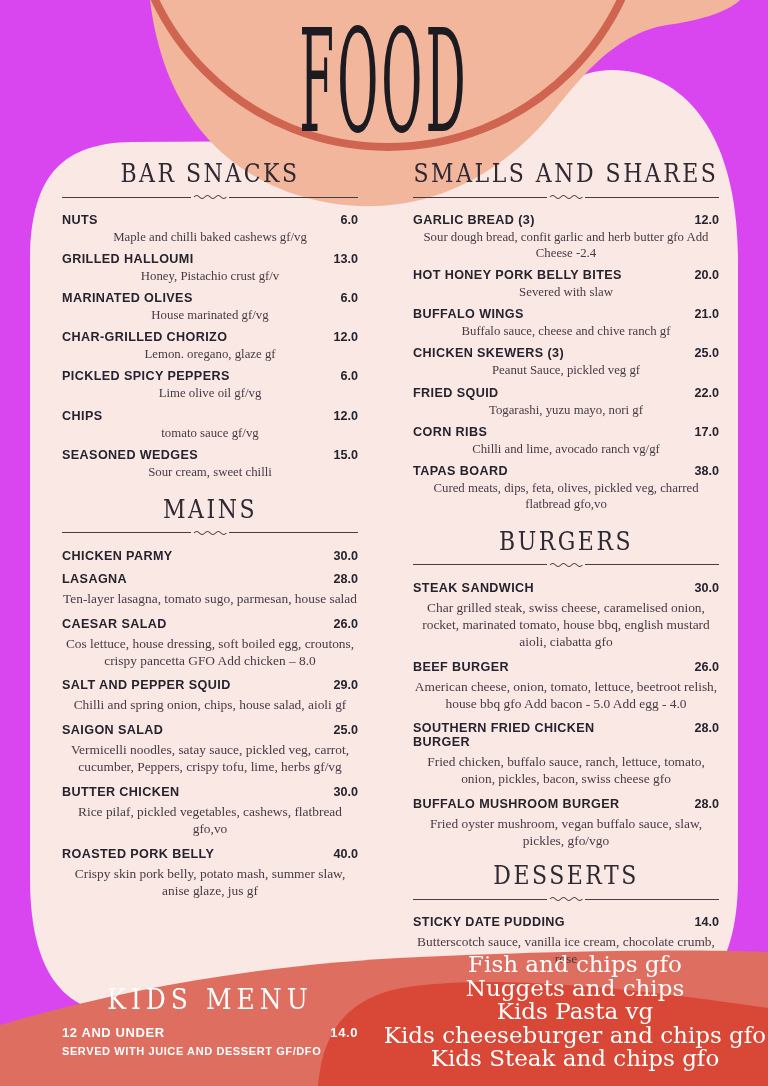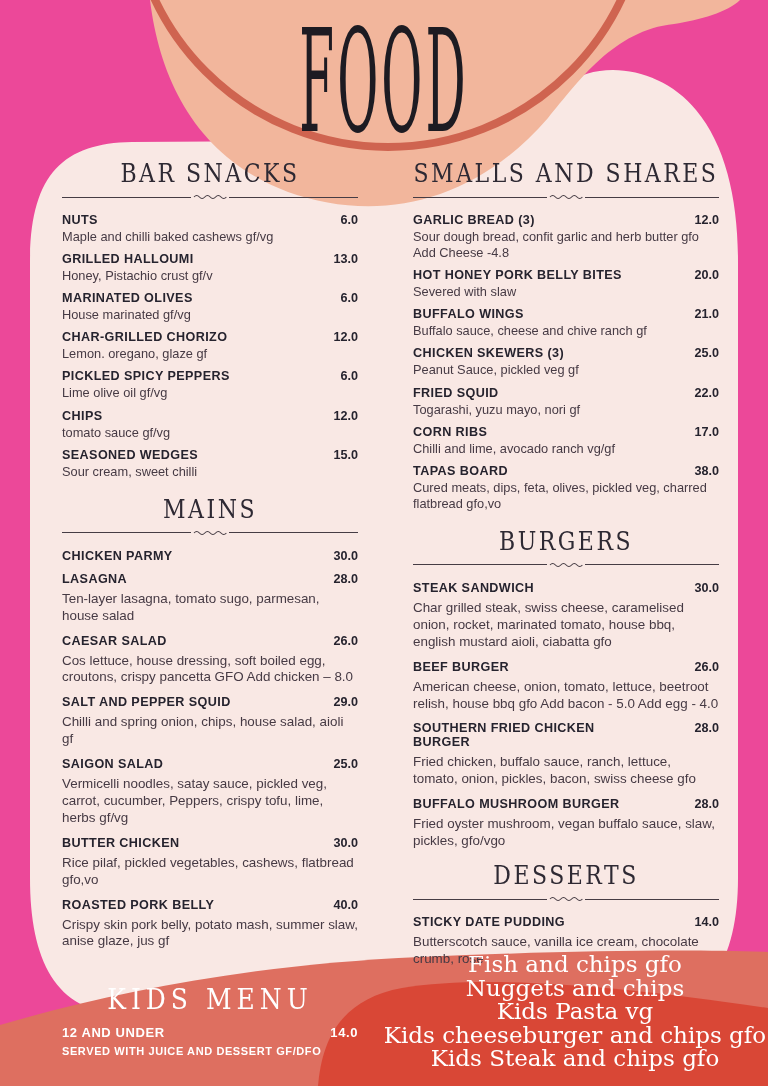--- a/index.html
+++ b/index.html
@@ -1,37 +1,37 @@
 <!DOCTYPE html>
 <html><head>
 <meta charset="utf-8">
 <style>
   html,body{margin:0;padding:0;background:#ffffff;}
-  .page{position:relative;width:768px;height:1086px;overflow:hidden;background:#ec4899;
+  .page{position:relative;width:768px;height:1086px;overflow:hidden;background:#d946ef;
         font-family:"Liberation Sans",sans-serif;}
   .bg{position:absolute;left:0;top:0;width:768px;height:1086px;}
   .food-title{position:absolute;left:0;top:10px;width:100%;text-align:center;
     font-family:"DejaVu Serif",serif;font-size:132px;line-height:1;color:#1d1b22;
     letter-spacing:8px;transform:scale(0.38,1.08);transform-origin:50% 0;white-space:nowrap;}
   .col{position:absolute;}
   .col-left{left:62px;top:158px;width:296px;}
   .col-right{left:413px;top:158px;width:306px;}
   .sec{margin:0;}
   .sec-h{margin:0;font-family:"DejaVu Serif",serif;font-weight:400;font-size:22px;
     letter-spacing:2.5px;text-align:center;color:#2e2933;white-space:nowrap;
     transform:scaleY(1.18);transform-origin:center top;}
   .divider{display:flex;align-items:center;margin-top:10px;}
   .divider .ln{flex:1;height:1px;background:#463c44;}
   .divider svg{margin:0 2px;display:block;}
   .items{margin-top:12px;}
   .item{margin-bottom:7px;}
   .irow{display:flex;justify-content:space-between;align-items:baseline;gap:32px;}
   .nm{font-weight:700;font-size:12.6px;letter-spacing:.4px;color:#26232e;}
   .pr{font-weight:700;font-size:12.6px;color:#26232e;margin-left:8px;white-space:nowrap;}
-  .ds{font-family:Liberation Sans, sans-serif;font-size:12.8px;line-height:1.26;color:#463a44;margin-top:2px;}
+  .ds{font-family:Liberation Serif, serif;font-size:12.8px;line-height:1.26;color:#463a44;margin-top:2px;text-align:center;}
   .roomy .ds{font-size:13.4px;margin-top:5px;}
   .roomy .item{margin-bottom:9px;}
   .mt14{margin-top:14px;}
   .mt10{margin-top:10px;}
   .kids-left{position:absolute;left:62px;top:984px;width:296px;color:#ffffff;}
   .kids-title{font-family:"DejaVu Serif",serif;font-size:25px;letter-spacing:5px;
     text-align:center;transform:scaleY(1.1);transform-origin:center top;white-space:nowrap;}
   .kids-row{display:flex;justify-content:space-between;margin-top:12px;
     font-weight:700;font-size:13px;letter-spacing:.6px;gap:48px;}
   .kids-line2{font-weight:700;font-size:11px;letter-spacing:.6px;margin-top:5px;}
@@ -189,21 +189,21 @@
             <path d="M1 4 q2.7 -3 5.4 0 t5.4 0 t5.4 0 t5.4 0 t5.4 0 t5.4 0" fill="none" stroke="#463c44" stroke-width="1.1"></path>
           </svg>
         <span class="ln"></span>
       </div>
       <div class="items">
         <div class="item">
           <div class="irow">
               <span class="nm">GARLIC BREAD (3)</span>
               <span class="pr">12.0</span>
             </div>
-          <div class="ds">Sour dough bread, confit garlic and herb butter gfo Add Cheese -4.8</div>
+          <div class="ds">Sour dough bread, confit garlic and herb butter gfo Add Cheese -2.4</div>
         </div>
         <div class="item">
           <div class="irow">
               <span class="nm">HOT HONEY PORK BELLY BITES</span>
               <span class="pr">20.0</span>
             </div>
           <div class="ds">Severed with slaw</div>
         </div>
         <div class="item">
           <div class="irow">

